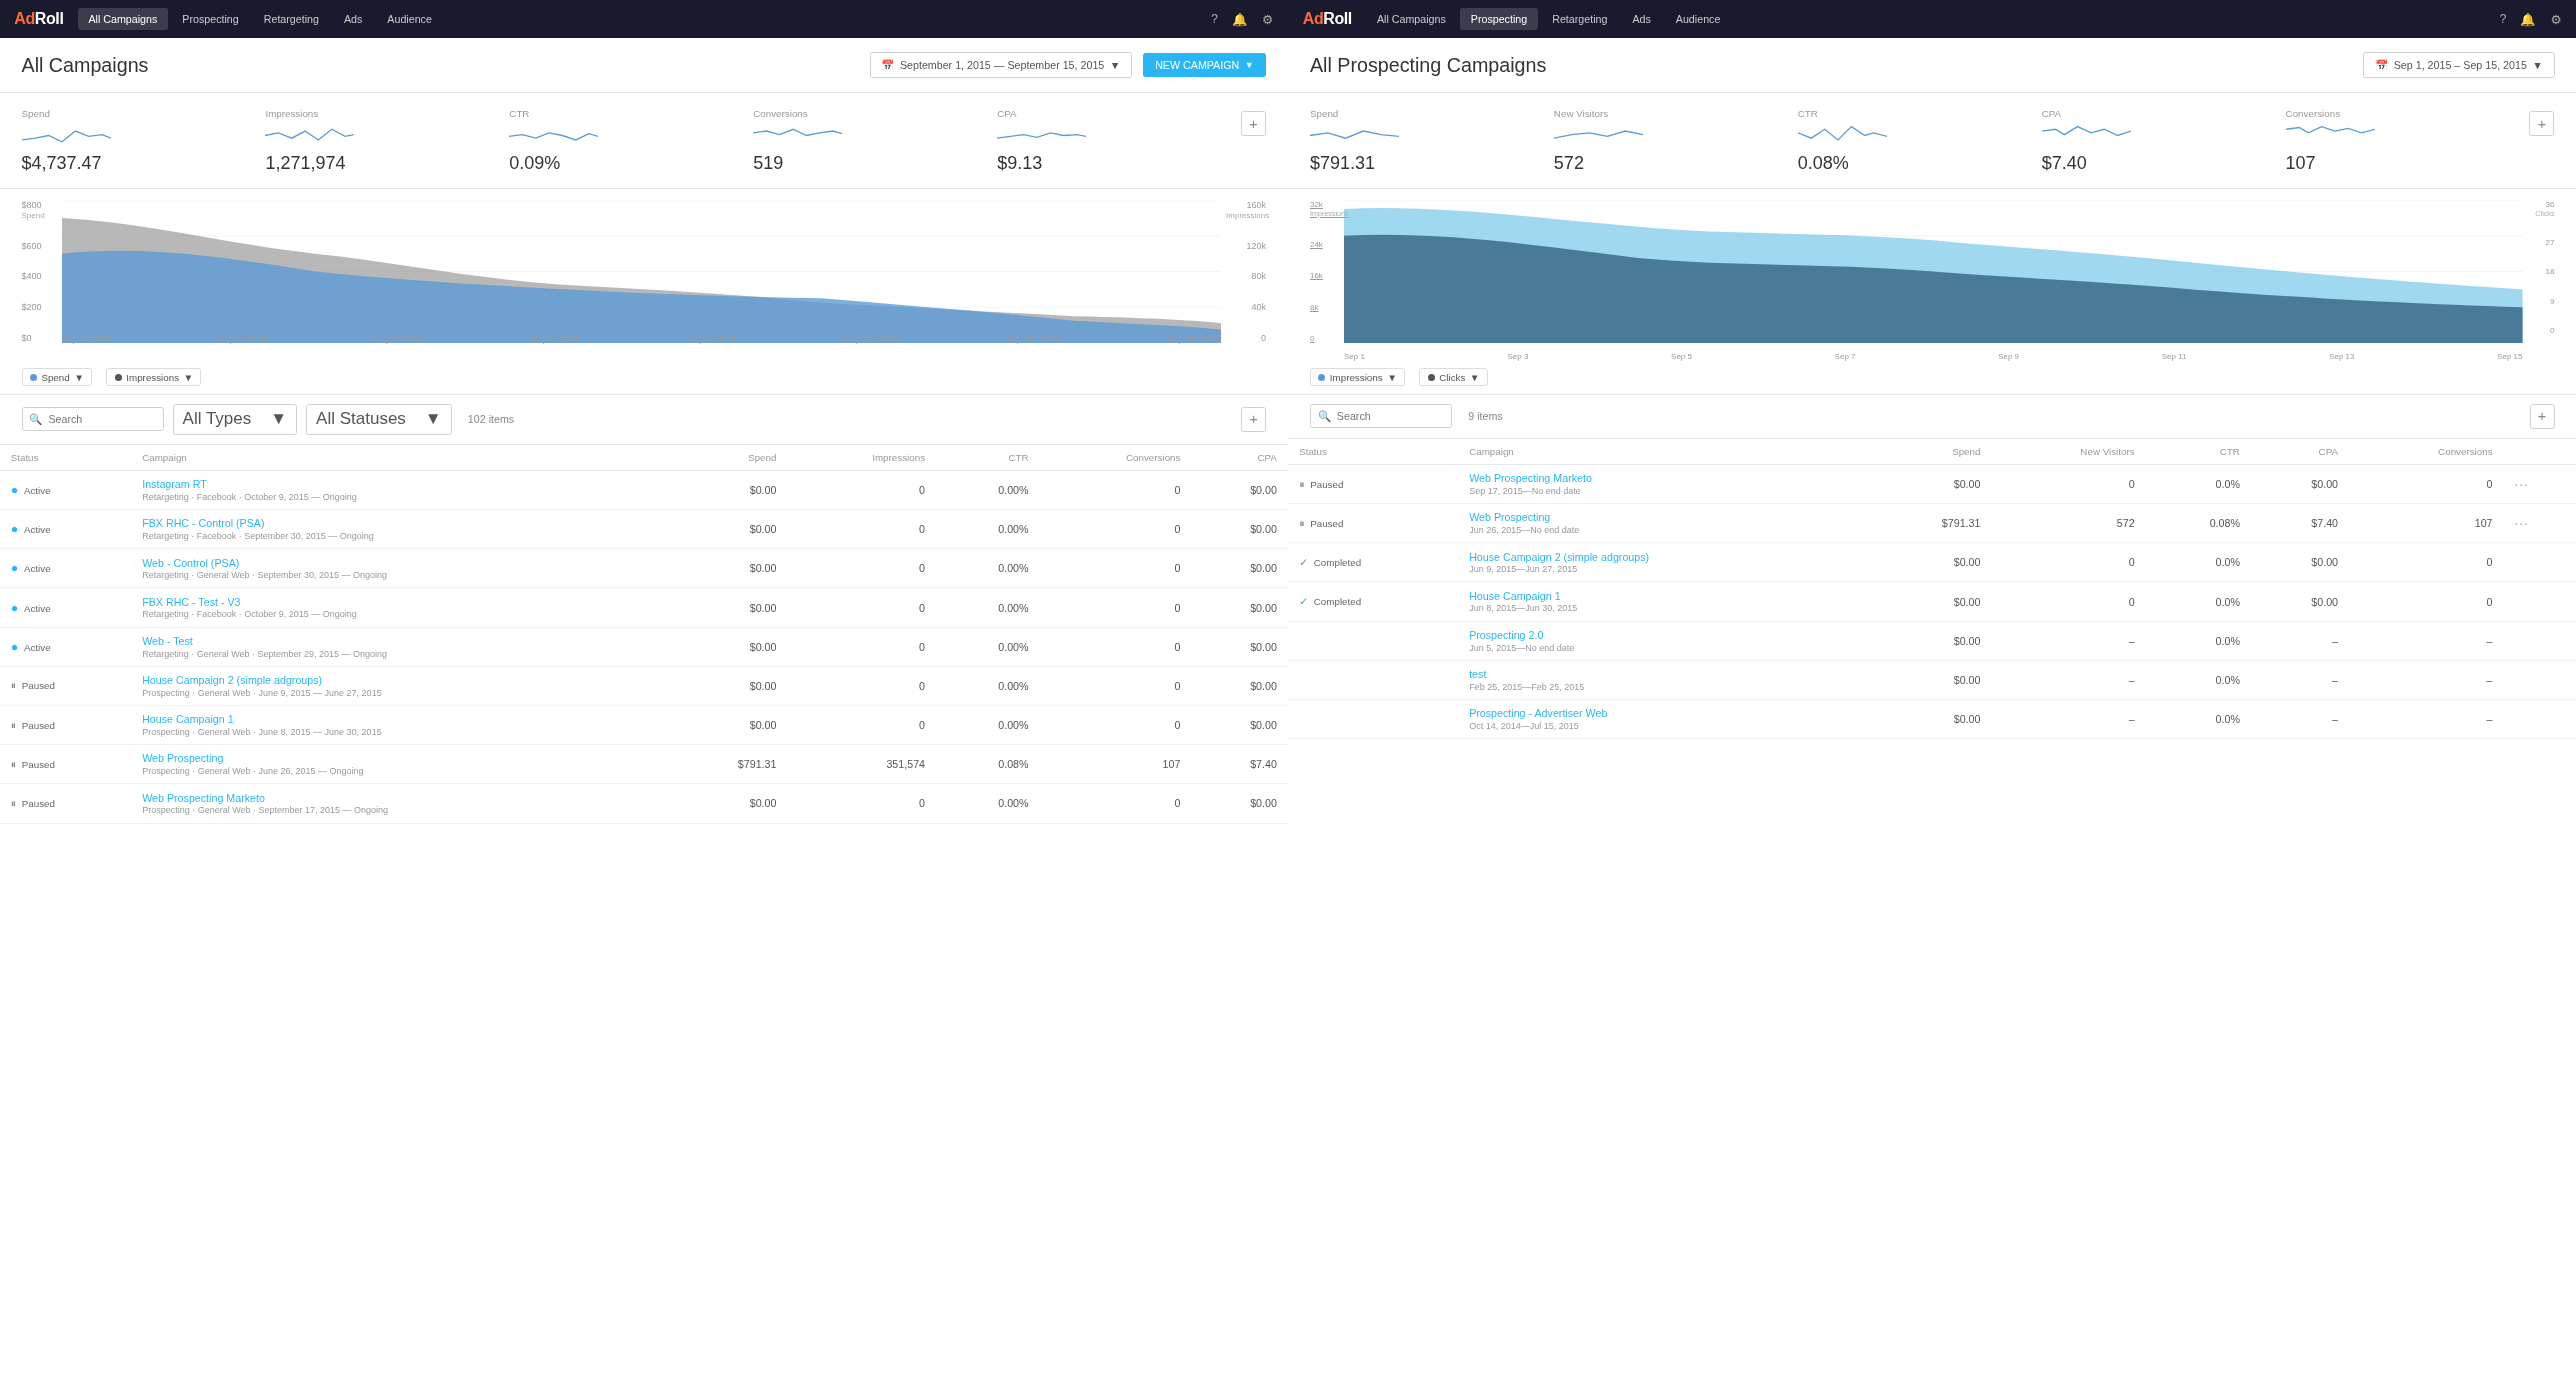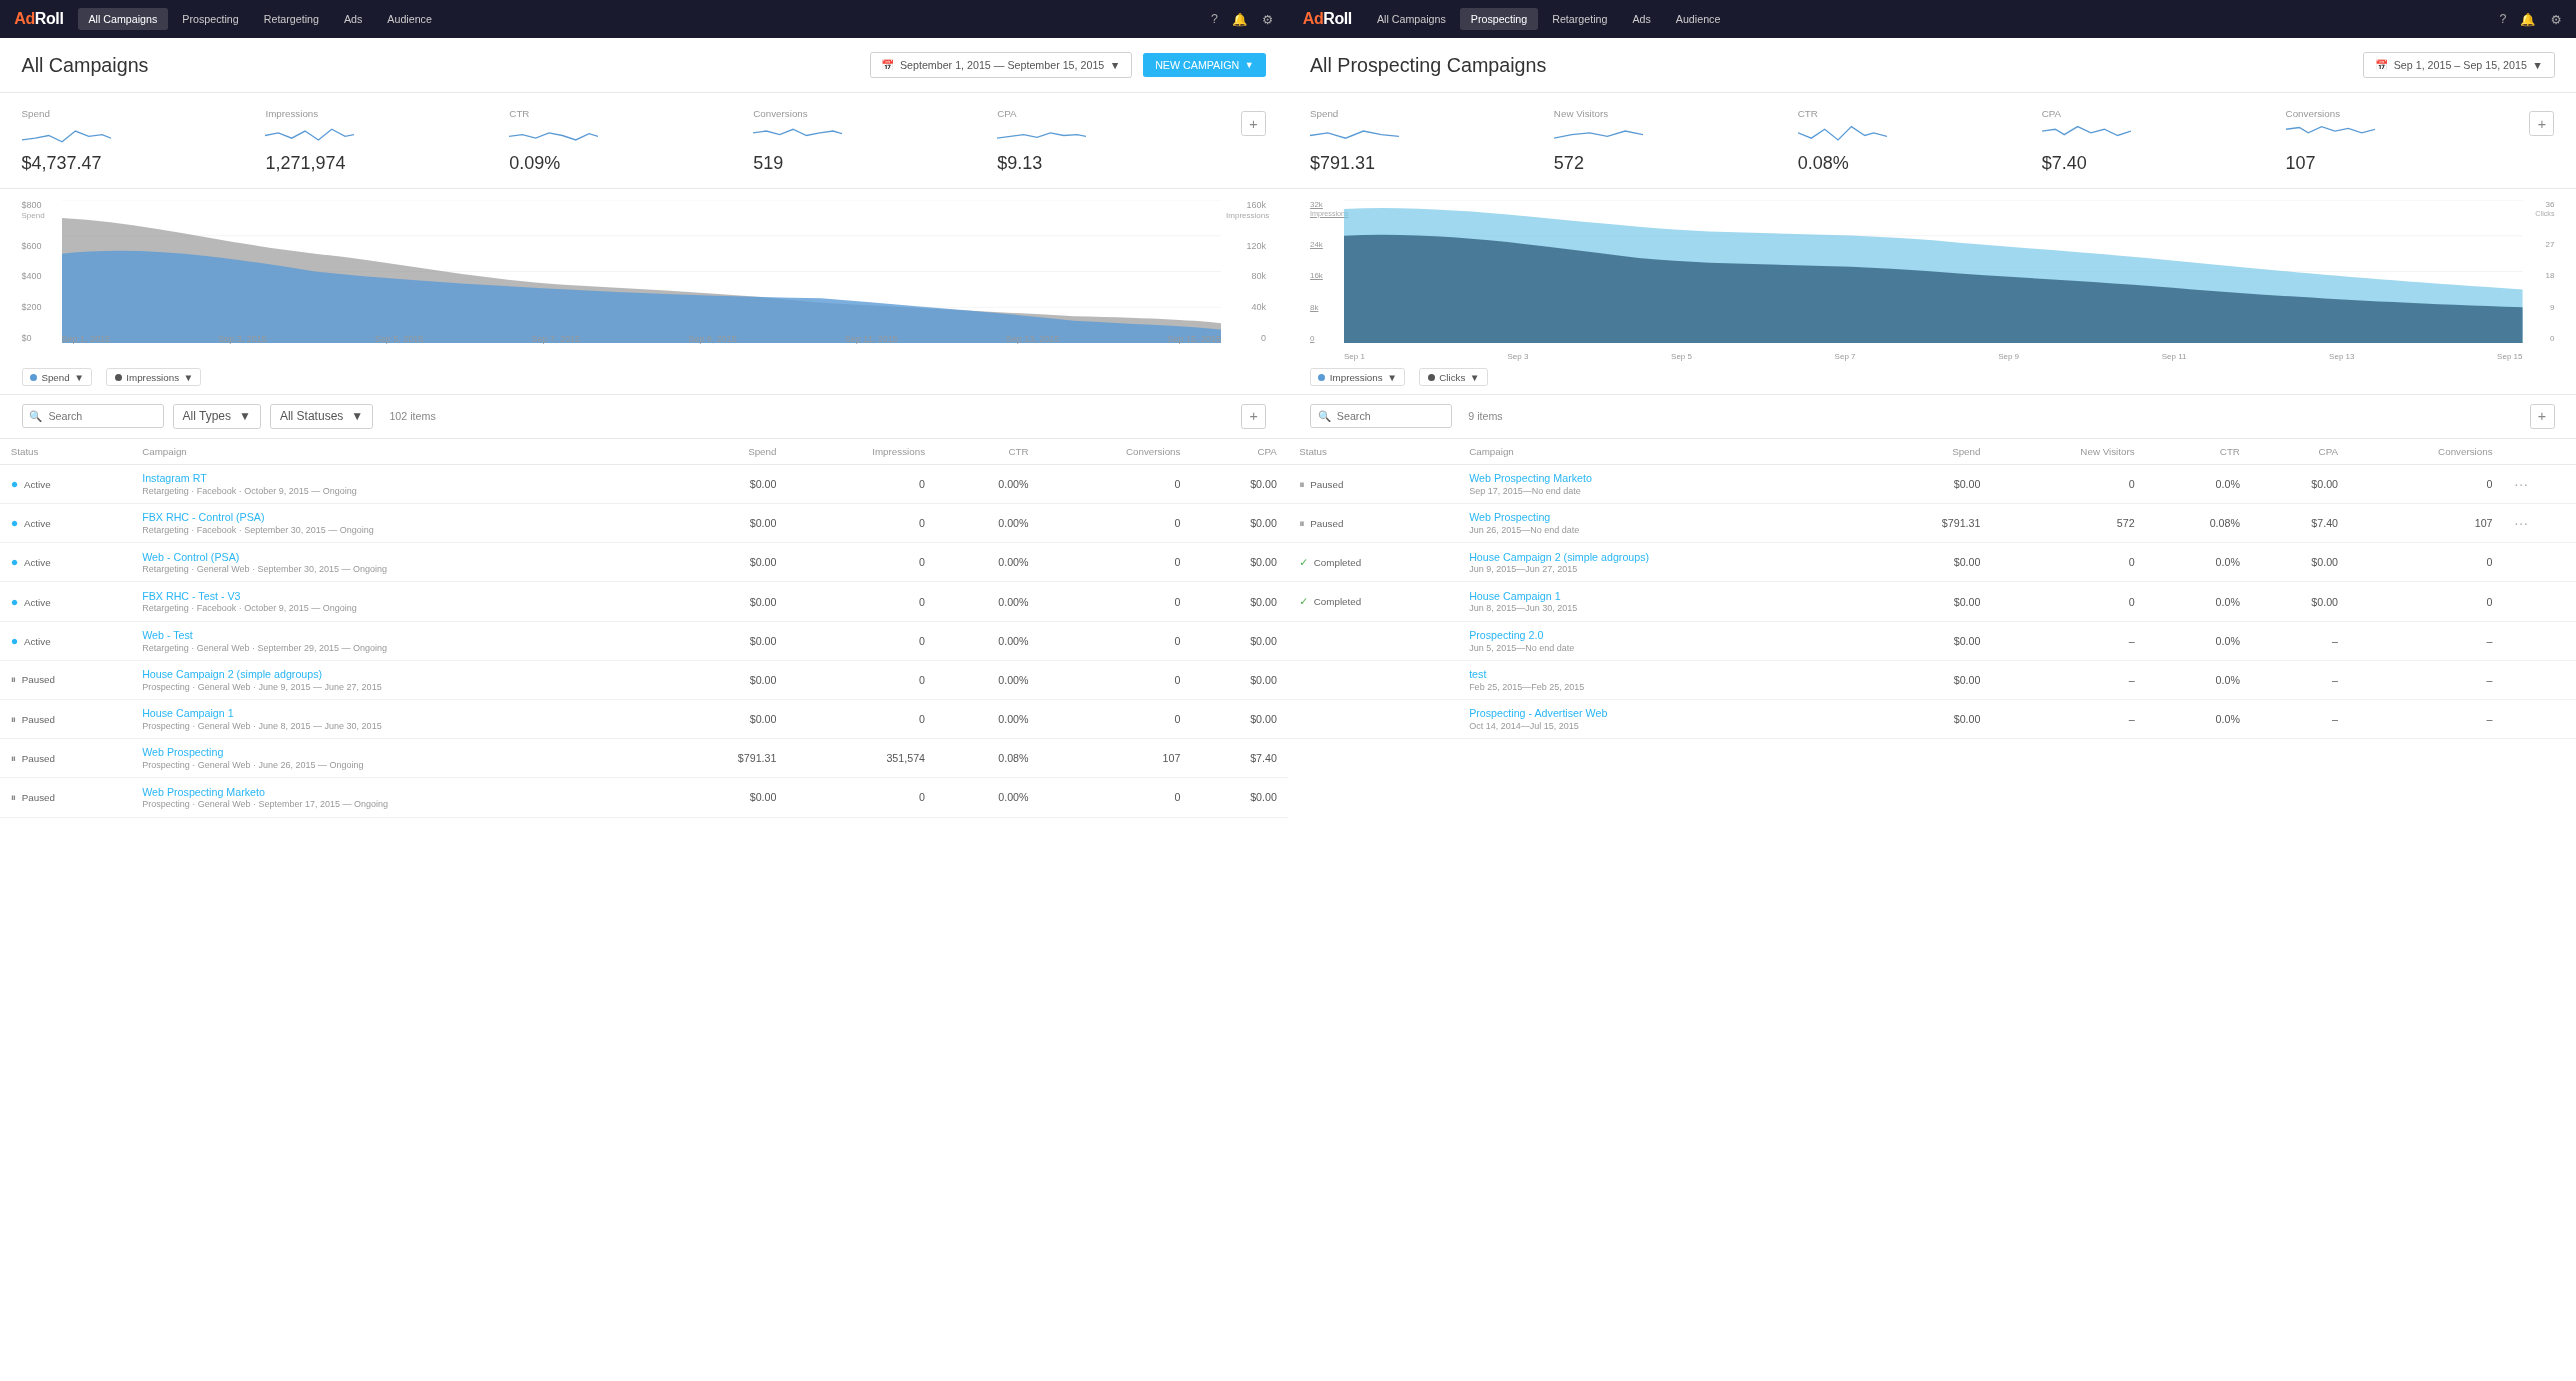--- a/index.html
+++ b/index.html
@@ -41,21 +41,21 @@
     .chart-svg-wrapper { position: absolute; left: 40px; right: 45px; top: 0; bottom: 18px; }
     .chart-x-axis { position: absolute; left: 40px; right: 45px; bottom: 17px; display: flex; justify-content: space-between; font-size: 9px; color: #999; }
     .chart-legend { display: flex; gap: 14.3px; margin-top: 7.2px; }
     .legend-item { display: flex; align-items: center; gap: 4.5px; font-size: 9.8px; color: #555; cursor: pointer; border: 0.9px solid #ddd; border-radius: 2.7px; padding: 2.7px 7.2px; }
     .legend-dot { width: 7.2px; height: 7.2px; border-radius: 50%; }
 
     
     .filter-bar { background: white; padding: 9px 21.5px; border-bottom: 0.9px solid #e8e8e8; display: flex; align-items: center; gap: 9px; }
     .search-box { display: flex; align-items: center; border: 0.9px solid #d0d0d0; border-radius: 2.7px; padding: 4.5px 7.2px; background: white; gap: 5.4px; }
     .search-box input { border: none; outline: none; font-size: 10.7px; color: #555; width: 107px; }
-    .filter-btn { border: 0.9px solid #d0d0d0; background: white; border-radius: 2.7px; padding: 4.5px 9px; font-size: 12px; color: #555; cursor: pointer; display: flex; align-items: center; gap: 8px; }
+    .filter-btn { border: 0.9px solid #d0d0d0; background: white; border-radius: 2.7px; padding: 4.5px 9px; font-size: 17px; color: #555; cursor: pointer; display: flex; align-items: center; gap: 19px; }
     .items-count { font-size: 10.7px; color: #888; margin-left: 7.2px; }
     .filter-add-btn { margin-left: auto; width: 25px; height: 25px; border: 0.9px solid #d0d0d0; background: white; border-radius: 2.7px; display: flex; align-items: center; justify-content: center; cursor: pointer; color: #888; font-size: 14.3px; }
 
     
     .table-wrap { background: white; flex: 1; overflow: auto; }
     table { width: 100%; border-collapse: collapse; }
     thead th { font-size: 9.8px; color: #999; font-weight: 500; padding: 7.2px 10.7px; border-bottom: 0.9px solid #e8e8e8; text-align: left; background: white; white-space: nowrap; }
     tbody tr { border-bottom: 0.9px solid #f0f0f0; }
     tbody td { padding: 7.2px 10.7px; font-size: 10.7px; color: #555; vertical-align: middle; }
     .campaign-link { color: #29b6f6; text-decoration: none; cursor: pointer; display: block; }
@@ -455,21 +455,21 @@
 
   <div class="chart-area">
     <div class="chart-container">
       <div style="position:absolute;left:0;top:0;bottom:18px;width:34px;display:flex;flex-direction:column;justify-content:space-between;font-size:8px;color:#999;text-decoration:underline;">
         <div>32k <span style="font-size:7.2px;color:#aaa;">Impressions</span></div>
         <div>24k</div>
         <div>16k</div>
         <div>8k</div>
         <div>0</div>
       </div>
-      <div style="position:absolute;right:0;top:0;bottom:18px;width:29px;display:flex;flex-direction:column;justify-content:space-between;font-size:8px;color:#999;text-align:right;">
+      <div style="position:absolute;right:0;top:0;bottom:26px;width:29px;display:flex;flex-direction:column;justify-content:space-between;font-size:8px;color:#999;text-align:right;">
         <div>36 <span style="font-size:7.2px;color:#aaa;">Clicks</span></div>
         <div>27</div>
         <div>18</div>
         <div>9</div>
         <div>0</div>
       </div>
       <div style="position:absolute;left:34px;right:32px;top:0;bottom:18px;">
         <svg width="100%" height="100%" viewBox="0 0 1000 160" preserveAspectRatio="none">
           <line x1="0" y1="0" x2="1000" y2="0" stroke="#e8e8e8" stroke-width="0.5"></line>
           <line x1="0" y1="40" x2="1000" y2="40" stroke="#e8e8e8" stroke-width="0.5"></line>

